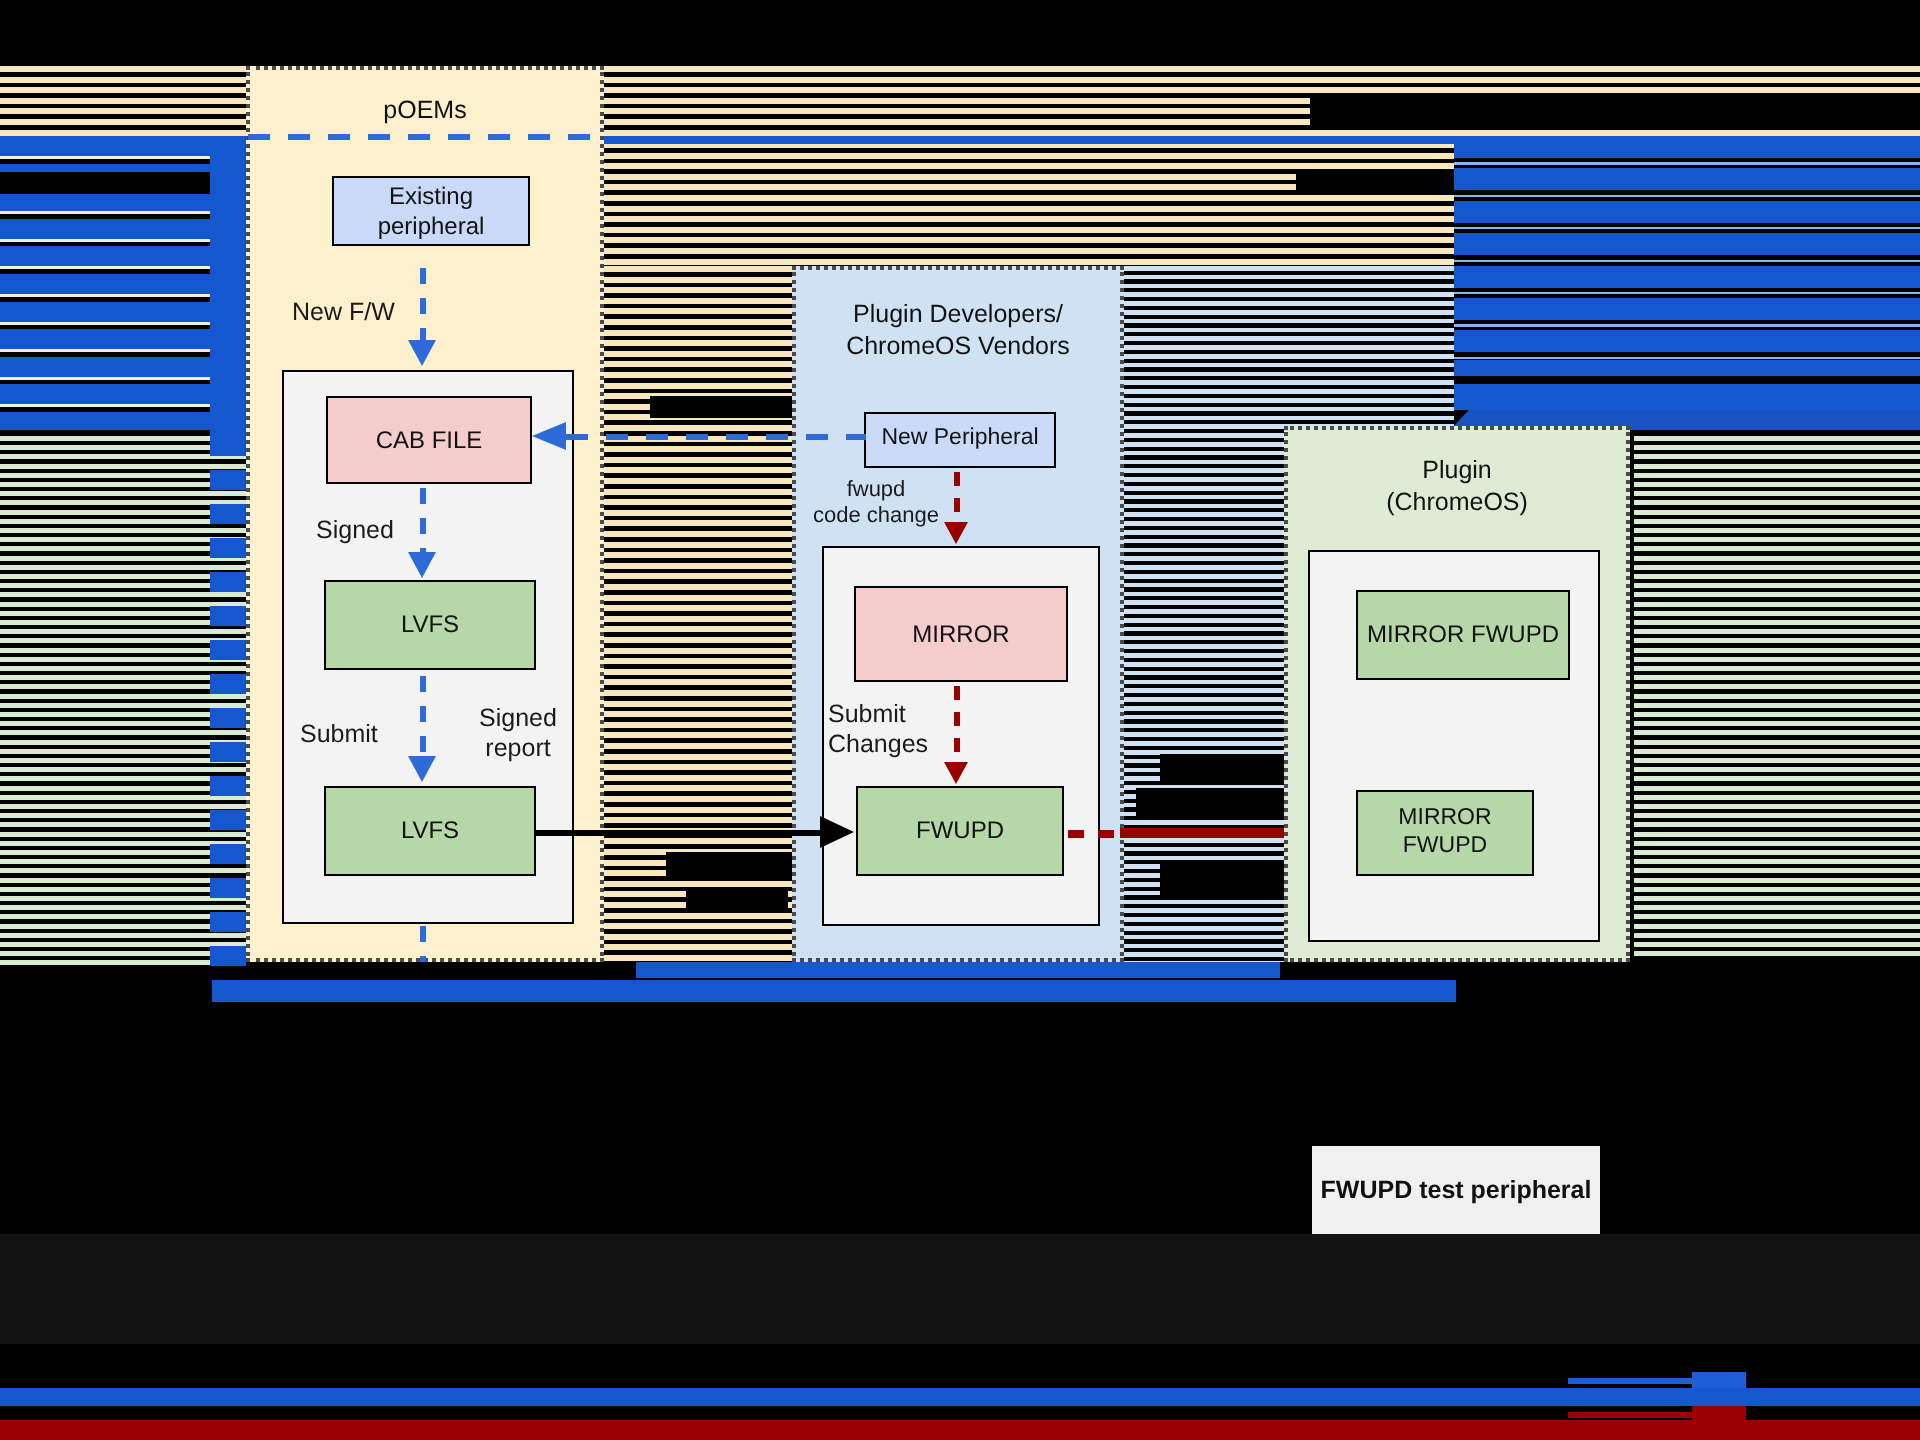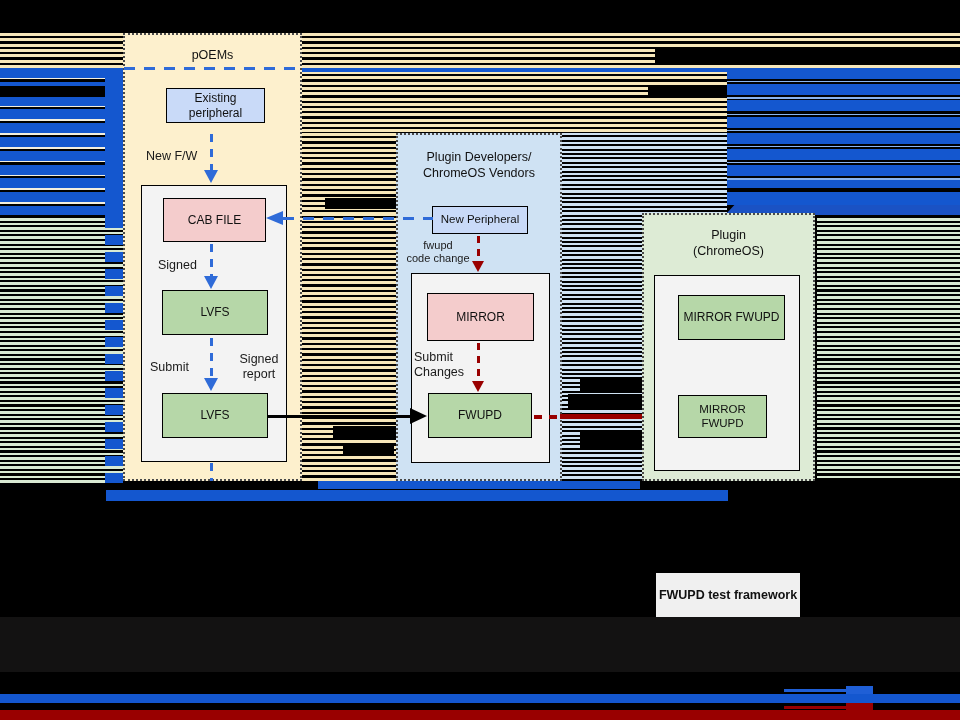--- a/index.html
+++ b/index.html
@@ -140,21 +140,21 @@
 (ChromeOS)</div>
   </div>
   <div class="abs container" style="left:654px;top:275px;width:146px;height:196px;"></div>
   <div class="abs node green" style="left:678px;top:295px;width:107px;height:45px;">MIRROR FWUPD</div>
   <div class="abs node green" style="left:678px;top:395px;width:89px;height:43px;font-size:11.5px;">MIRROR FWUPD</div>
 
   <div class="abs solidblue" style="left:318px;top:481px;width:322px;height:8px;"></div>
   <div class="abs solidblue" style="left:106px;top:490px;width:622px;height:11px;"></div>
   <div class="abs" style="left:0;top:617px;width:960px;height:55px;background:#131212;"></div>
 
-  <div class="abs testfw" style="left:656px;top:573px;width:144px;height:44px;">FWUPD test framework</div>
+  <div class="abs testfw" style="left:656px;top:573px;width:144px;height:44px;">FWUPD test peripheral</div>
 
   <div class="abs" style="left:784px;top:689px;width:64px;height:3px;background:#1f5fd6;"></div>
   <div class="abs" style="left:846px;top:686px;width:27px;height:17px;background:#1f5fd6;"></div>
   <div class="abs solidblue" style="left:0;top:694px;width:960px;height:9px;"></div>
   <div class="abs" style="left:784px;top:706px;width:64px;height:3px;background:#990000;"></div>
   <div class="abs" style="left:846px;top:703px;width:27px;height:14px;background:#990000;"></div>
   <div class="abs" style="left:0;top:710px;width:960px;height:10px;background:#990000;"></div>
 
 </div>
 

